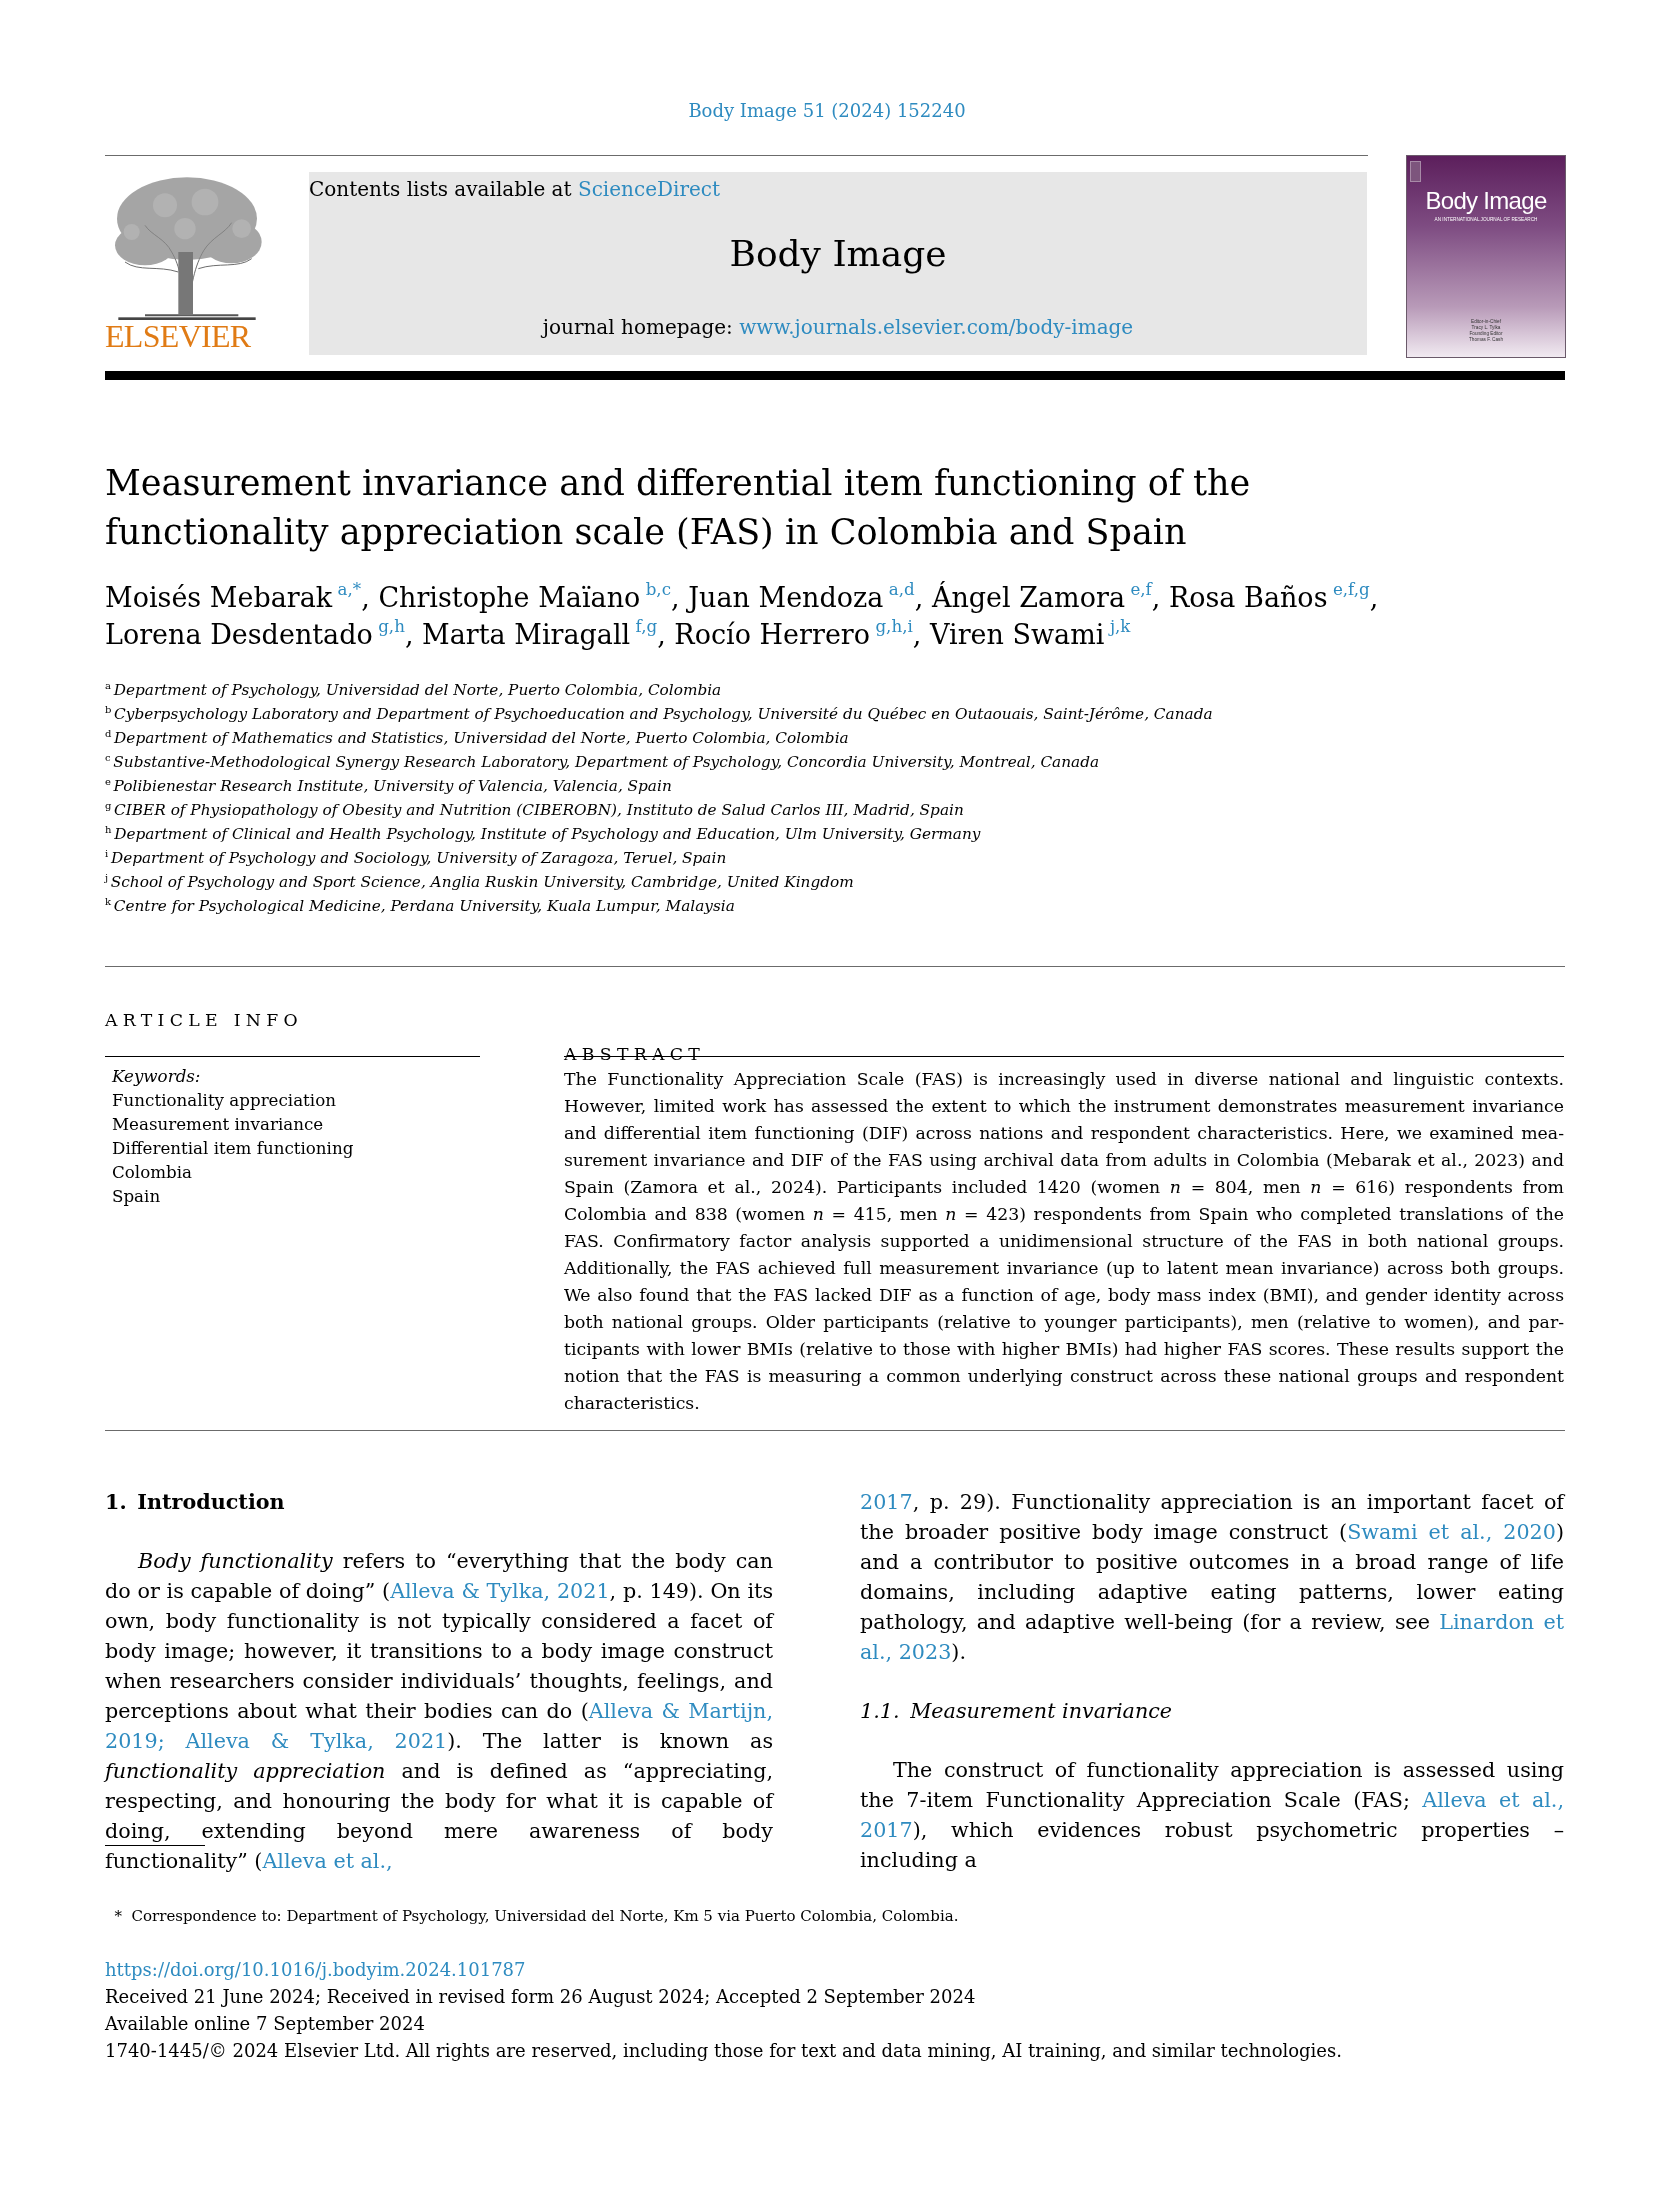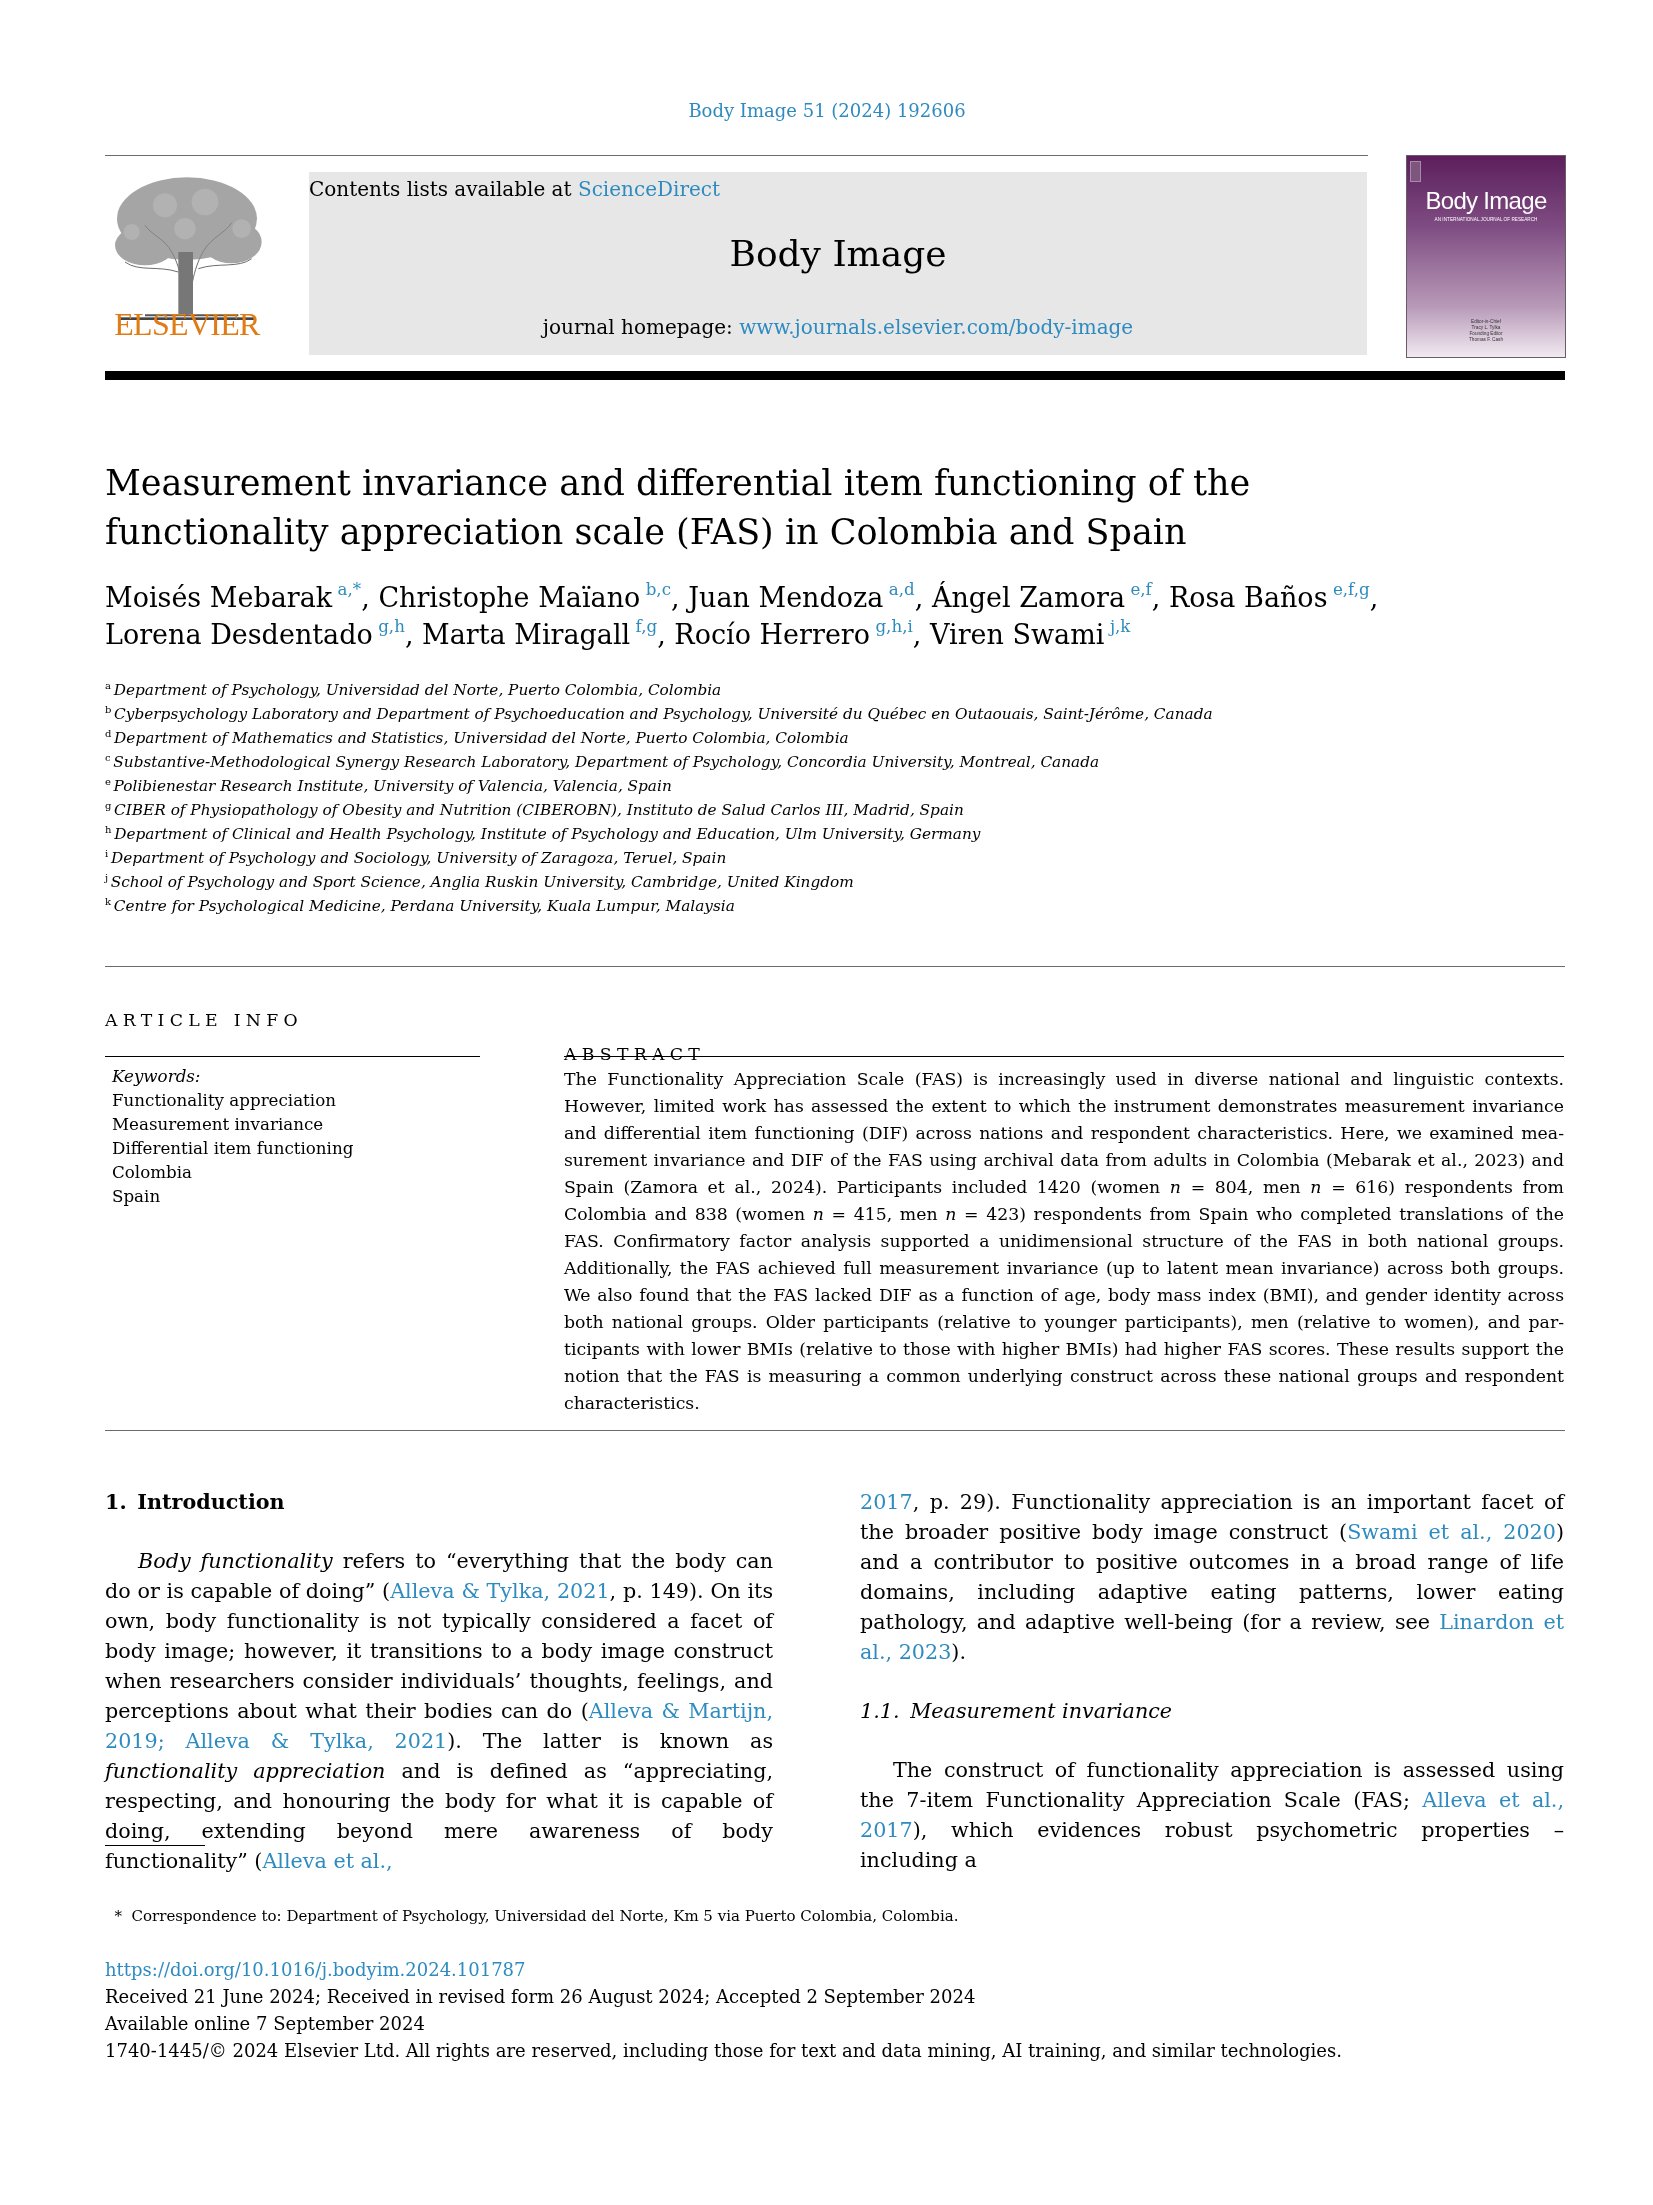--- a/index.html
+++ b/index.html
@@ -4,21 +4,21 @@
 <style>
   html, body { margin: 0; padding: 0; background: #ffffff; }
   body { width: 1654px; height: 2205px; position: relative; font-family: "DejaVu Serif", "Liberation Serif", serif; color: #000; overflow: hidden; }
   a, .link { color: #2e8bc0; text-decoration: none; }
   .abs { position: absolute; }
 
   
   .citation-top { top: 100px; left: 0; width: 1654px; text-align: center; font-size: 18px; color: #2e8bc0; }
   .rule-top { top: 155px; left: 105px; width: 1263px; height: 1.3px; background: #6b6b6b; }
   .elsevier-logo { top: 172px; left: 105px; width: 164px; height: 183px; }
-  .elsevier-word { position: absolute; bottom: 12px; left: 0; width: 164px; text-align: center; font-size: 32px; color: #e07b15; letter-spacing: -0.7px; font-family: "Liberation Serif", serif; }
+  .elsevier-word { position: absolute; bottom: 0; left: 0; width: 164px; font-size: 32px; color: #e07b15; letter-spacing: -0.7px; font-family: "Liberation Serif", serif; }
   .masthead { top: 172px; left: 309px; width: 1058px; height: 183px; background: #e7e7e7; }
   .masthead .contents { position: absolute; top: 5.3px; width: 100%; font-size: 20px; }
   .masthead .journal { position: absolute; top: 61px; width: 100%; text-align: center; font-size: 36px; }
   .masthead .homepage { position: absolute; top: 143px; width: 100%; text-align: center; font-size: 20px; }
   .cover { top: 155px; left: 1406px; width: 158px; height: 201px; background: linear-gradient(to bottom, #5c1f5c 0%, #7e4c82 35%, #b89ab8 75%, #f1eaf1 100%); border: 0.7px solid #6a5a6a; }
   .cover .cover-title { position: absolute; top: 31px; width: 100%; text-align: center; color: #fff; font-size: 24px; font-family: "Liberation Sans", sans-serif; letter-spacing: -0.7px; }
   .cover .cover-sub { position: absolute; top: 61px; width: 100%; text-align: center; color: #fff; font-size: 4.7px; font-family: "Liberation Sans", sans-serif; }
   .cover .cover-editors { position: absolute; top: 163px; width: 100%; text-align: center; color: #333; font-size: 4.7px; line-height: 6px; font-family: "Liberation Sans", sans-serif; }
   .cover .cover-logo { position: absolute; top: 5.3px; left: 2.7px; width: 9.3px; height: 18.7px; background: #7d557d; border: 0.7px solid #a78aa7; }
   .rule-thick { top: 371px; left: 105px; width: 1460px; height: 8.7px; background: #000; }
@@ -52,21 +52,21 @@
 
   
   .fn-rule { top: 1845px; left: 105px; width: 100px; height: 1.3px; background: #000; }
   .footnote { top: 1903px; left: 105px; width: 1434px; font-size: 15px; line-height: 27px; }
   .footnote .fn-line2 { padding-left: 35px; }
   .pubinfo { top: 1956px; left: 105px; width: 1434px; font-size: 18px; line-height: 27px; }
 </style>
 </head>
 <body>
 
-<div class="abs citation-top">Body Image 51 (2024) 192606</div>
+<div class="abs citation-top">Body Image 51 (2024) 152240</div>
 <div class="abs rule-top"></div>
 
 <div class="abs elsevier-logo">
   <svg width="164" height="150" viewBox="0 0 246 225">
     <g fill="none" stroke="#555" stroke-width="1.3">
       <path d="M120 215 C118 170 112 140 100 120 C90 100 70 95 60 80"></path>
       <path d="M125 215 C128 170 135 140 148 118 C160 98 180 92 190 76"></path>
       <path d="M110 150 C80 140 50 150 30 135"></path>
       <path d="M140 145 C170 135 200 145 220 130"></path>
       <path d="M60 215 L200 215" stroke-width="3"></path>

